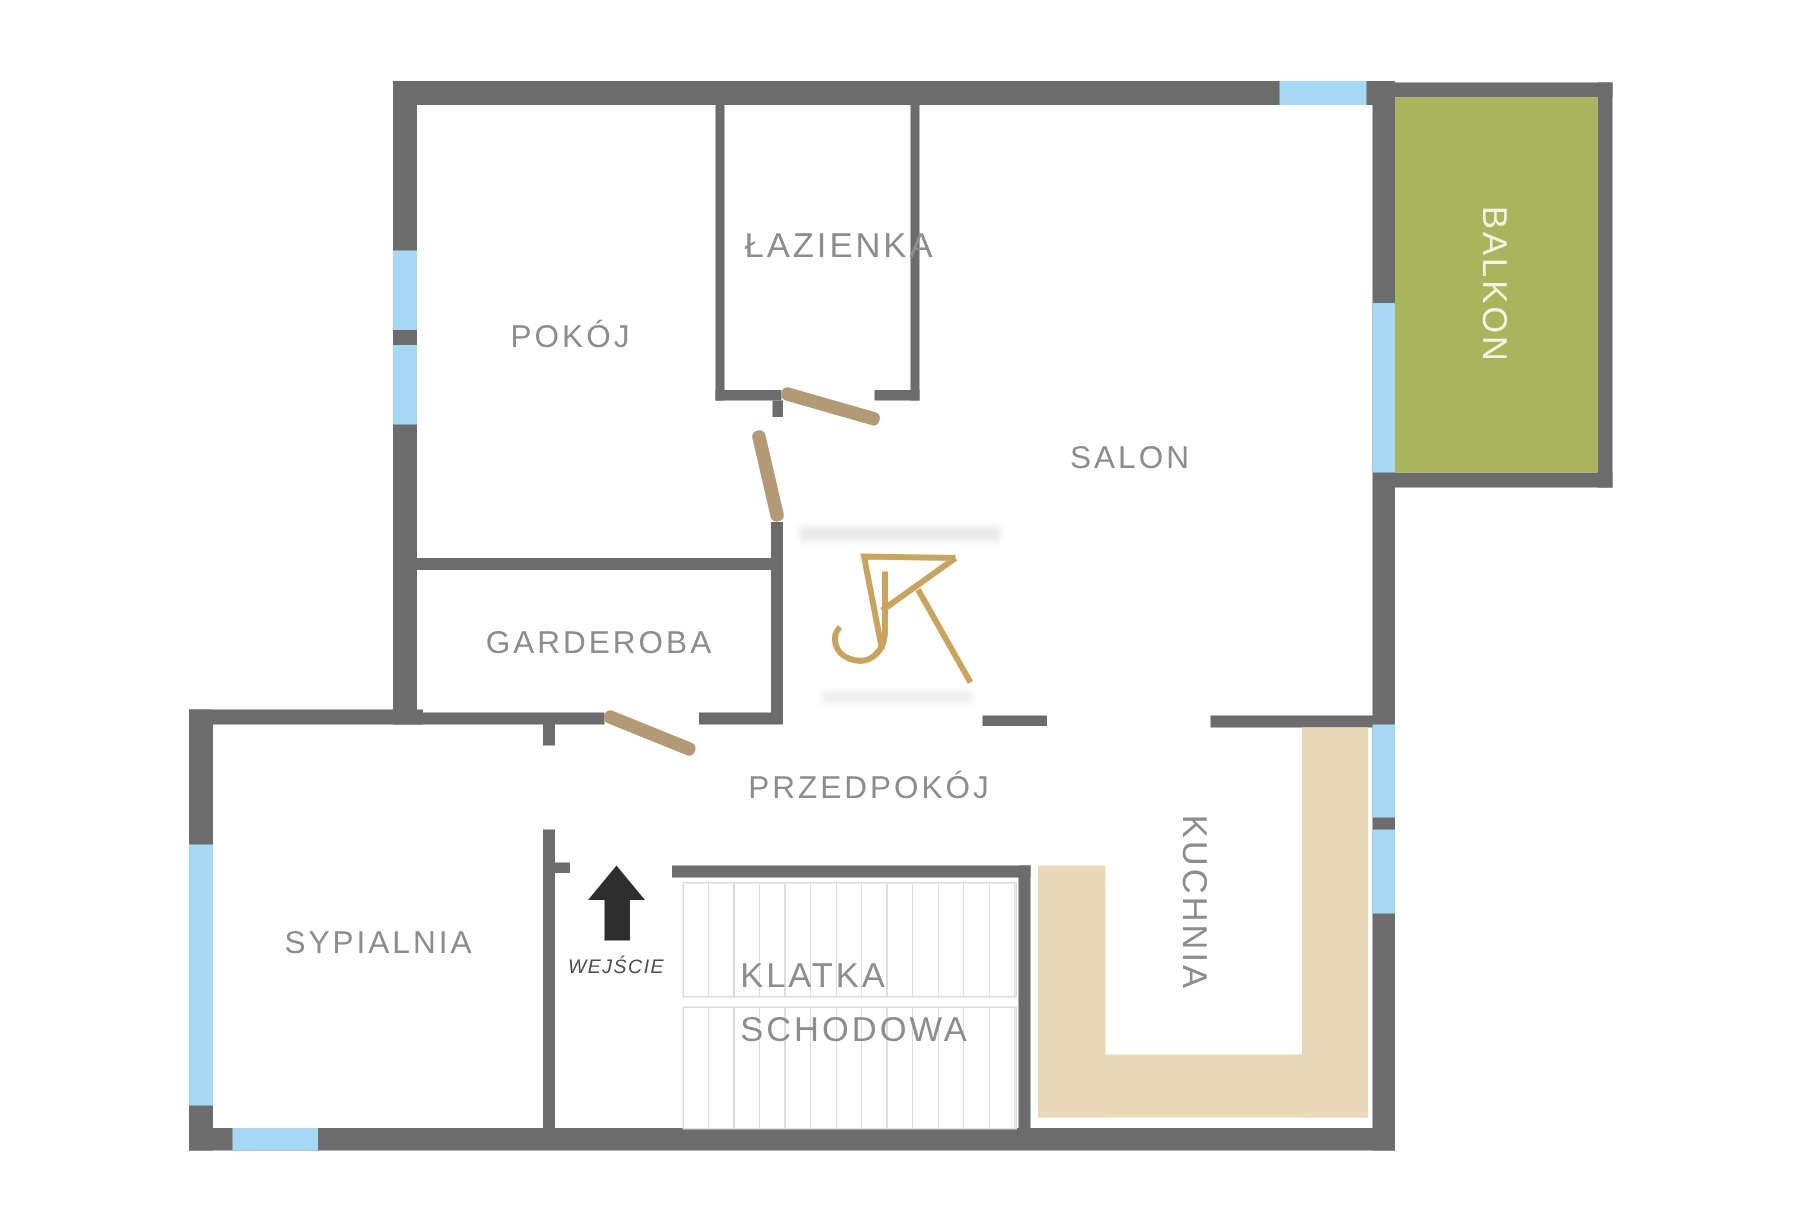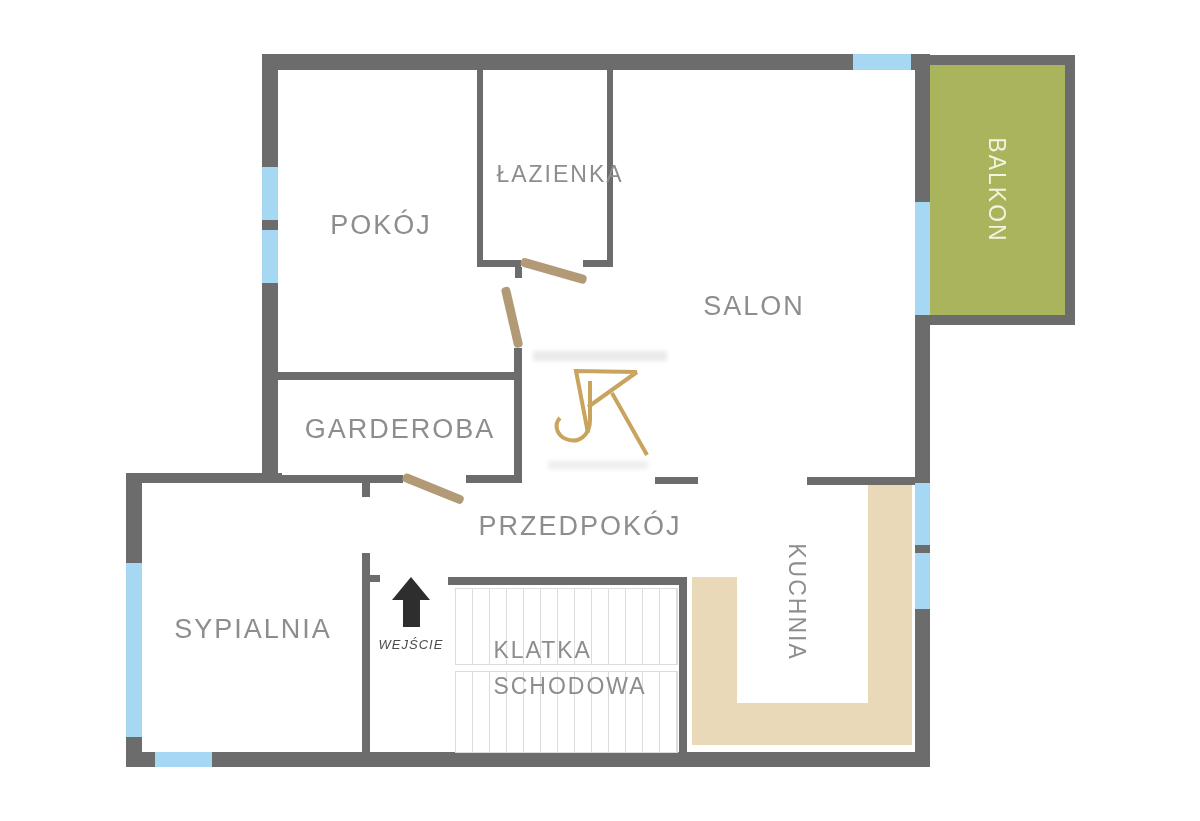--- a/index.html
+++ b/index.html
@@ -10,21 +10,21 @@
   .wall{position:absolute;background:var(--wall);}
   .window{position:absolute;background:var(--window);}
   .balcony-fill{position:absolute;background:var(--balcony);}
   .counter{position:absolute;background:var(--counter);}
   .door{position:absolute;background:var(--door);border-radius:4px;transform-origin:left center;}
   .stairs{
     position:absolute;border:1px solid var(--stair_line);background:
     repeating-linear-gradient(90deg, #ffffff 0px, #ffffff 16px, var(--stair_line) 16px, var(--stair_line) 17px);
   }
   .room-label{
-    position:absolute;color:var(--label);font-size:27px;font-weight:300;
+    position:absolute;color:var(--label);font-size:21px;font-weight:300;
     letter-spacing:2px;white-space:nowrap;transform:translate(-50%,-50%);
   }
   .room-label.small{font-size:23px;}
   .room-label.vertical{transform:translate(-50%,-50%) rotate(90deg);}
   .room-label.two-line{line-height:36px;}
   .balcony-label{
     position:absolute;color:var(--balcony_text);font-size:23px;font-weight:300;
     letter-spacing:2px;white-space:nowrap;transform:translate(-50%,-50%) rotate(90deg);
   }
   .arrow-head{
@@ -94,21 +94,21 @@
 
   <div class="door" style="left:521px;top:257px;width:68px;height:9px;transform:rotate(16deg);"></div>
   <div class="door" style="left:519px;top:343px;width:62px;height:9px;transform:rotate(-103deg);"></div>
   <div class="door" style="left:403px;top:472px;width:65px;height:9px;transform:rotate(22deg);"></div>
 
   <div class="arrow-head" style="left:392px;top:577px;"></div>
   <div class="arrow-shaft" style="left:403px;top:600px;width:17px;height:27px;"></div>
   <div class="entrance-label" style="left:411px;top:644px;font-style:italic;">WEJŚCIE</div>
 
   <div class="room-label" style="left:381px;top:225px;">POKÓJ</div>
-  <div class="room-label small" style="left:548px;top:174px;padding-left:24px;">ŁAZIENKA</div>
+  <div class="room-label small" style="left:548px;top:164px;padding-left:24px;">ŁAZIENKA</div>
   <div class="room-label" style="left:754px;top:306px;">SALON</div>
   <div class="room-label" style="left:400px;top:429px;text-align:right;">GARDEROBA</div>
   <div class="room-label" style="left:580px;top:526px;">PRZEDPOKÓJ</div>
   <div class="room-label" style="left:253px;top:629px;">SYPIALNIA</div>
   <div class="room-label small vertical" style="left:796px;top:602px;">KUCHNIA</div>
   <div class="room-label small two-line" style="left:570px;top:668px;">
     <span>KLATKA</span><br>
     <span>SCHODOWA</span>
   </div>
 

